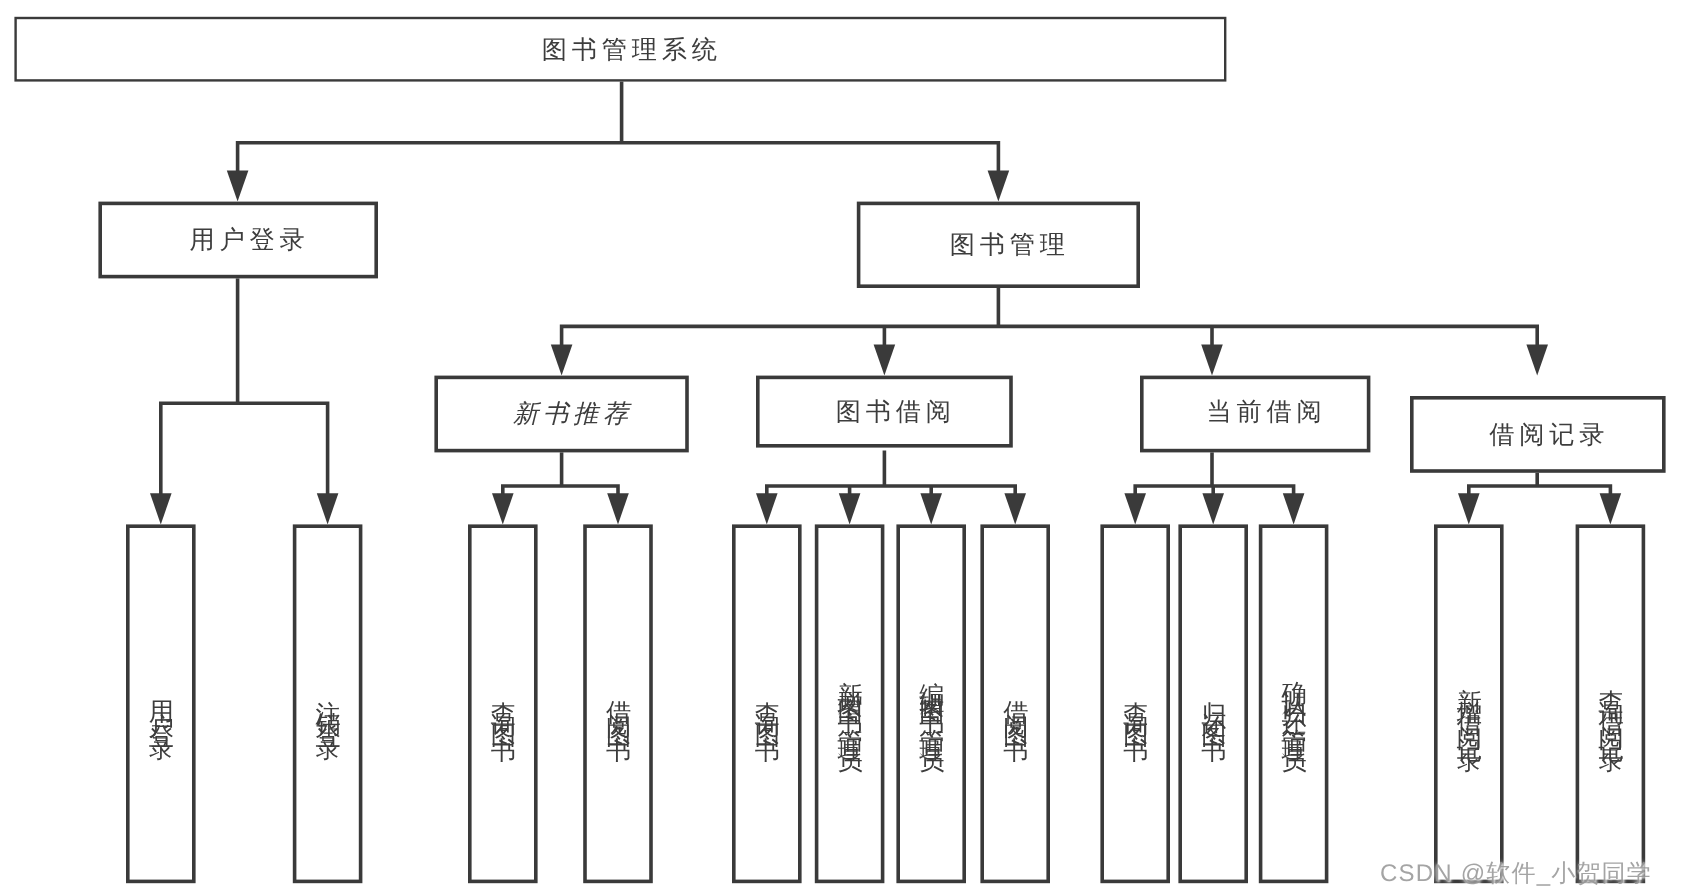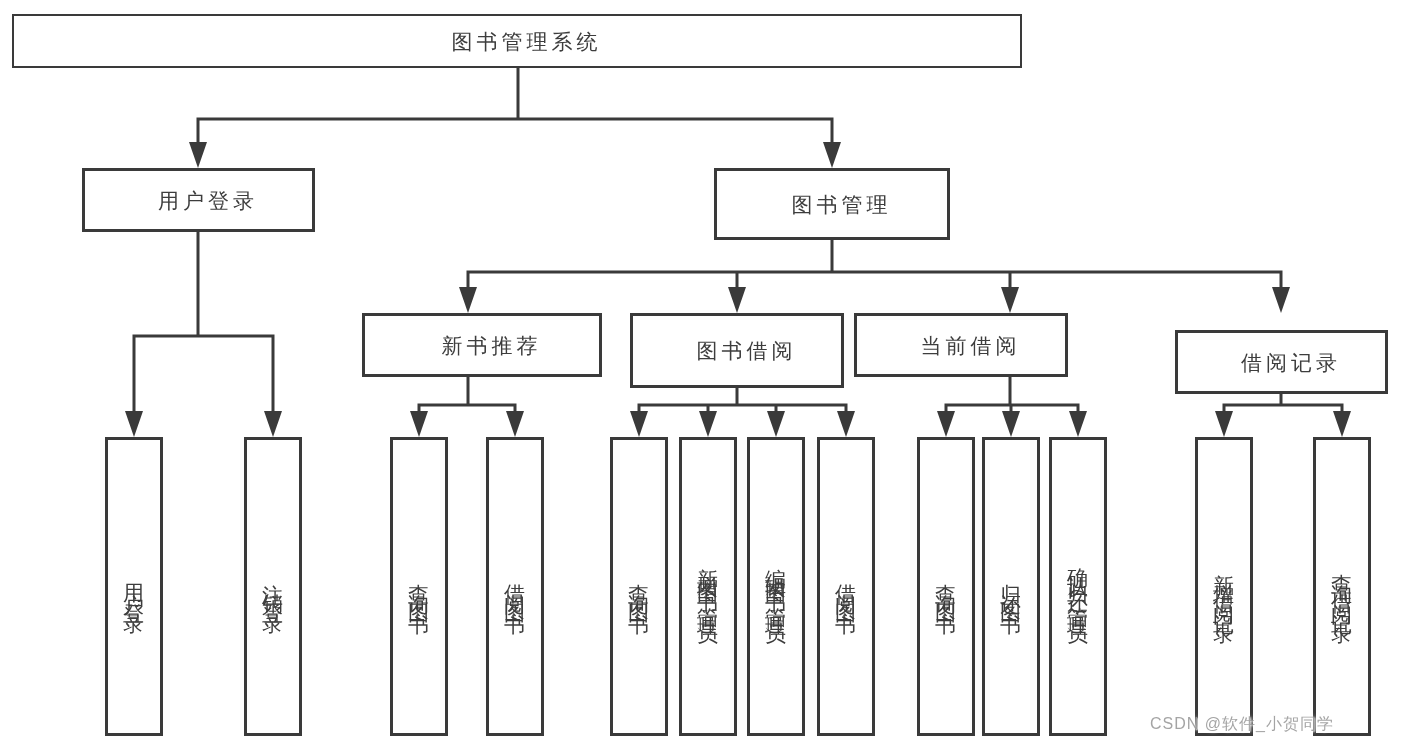--- a/index.html
+++ b/index.html
@@ -50,21 +50,21 @@
     font-size: 21px;
     letter-spacing: 10px;
     width: 58px;
     top: 437px;
     height: 299px;
   }
   .watermark {
     position: absolute;
     left: 1150px;
     top: 714px;
-    font-size: 16px;
+    font-size: 20px;
     letter-spacing: 1px;
     color: rgba(148, 148, 148, 0.85);
     text-shadow: 0 0 4px #ffffff, 1px 1px 2px #ffffff;
     z-index: 5;
     white-space: nowrap;
   }
 </style>
 </head>
 <body>
 
@@ -101,23 +101,23 @@
       <polygon points="1215,411 1233,411 1224,437"></polygon>
       <polygon points="1333,411 1351,411 1342,437"></polygon>
     </g>
   </svg>
 
   <div class="node h root" style="left:12px; top:14px; width:1010px; height:54px;">图书管理系统</div>
 
   <div class="node h" style="left:82px; top:168px; width:233px; height:64px;">用户登录</div>
   <div class="node h" style="left:714px; top:168px; width:236px; height:72px;">图书管理</div>
 
-  <div class="node h" style="left:362px; top:313px; width:240px; height:64px;">新书推荐</div>
-  <div class="node h" style="left:630px; top:313px; width:214px; height:75px;">图书借阅</div>
-  <div class="node h" style="left:854px; top:313px; width:214px; height:64px;">当前借阅</div>
+  <div class="node h" style="left:362px; top:313px; width:212px; height:64px;font-style:italic;">新书推荐</div>
+  <div class="node h" style="left:630px; top:313px; width:214px; height:60px;">图书借阅</div>
+  <div class="node h" style="left:950px; top:313px; width:192px; height:64px;font-family:Liberation Mono, monospace;">当前借阅</div>
   <div class="node h" style="left:1175px; top:313px; width:213px; height:64px;margin-top:17px;">借阅记录</div>
 
   <div class="node v" style="left:105px;">用户登录</div>
   <div class="node v" style="left:244px;">注销登录</div>
   <div class="node v" style="left:390px;">查询图书</div>
   <div class="node v" style="left:486px;">借阅图书</div>
   <div class="node v" style="left:610px;">查询图书</div>
   <div class="node v" style="left:679px; letter-spacing:8px;">新增图书（管理员）</div>
   <div class="node v" style="left:747px; letter-spacing:8px;">编辑图书（管理员）</div>
   <div class="node v" style="left:817px;">借阅图书</div>

